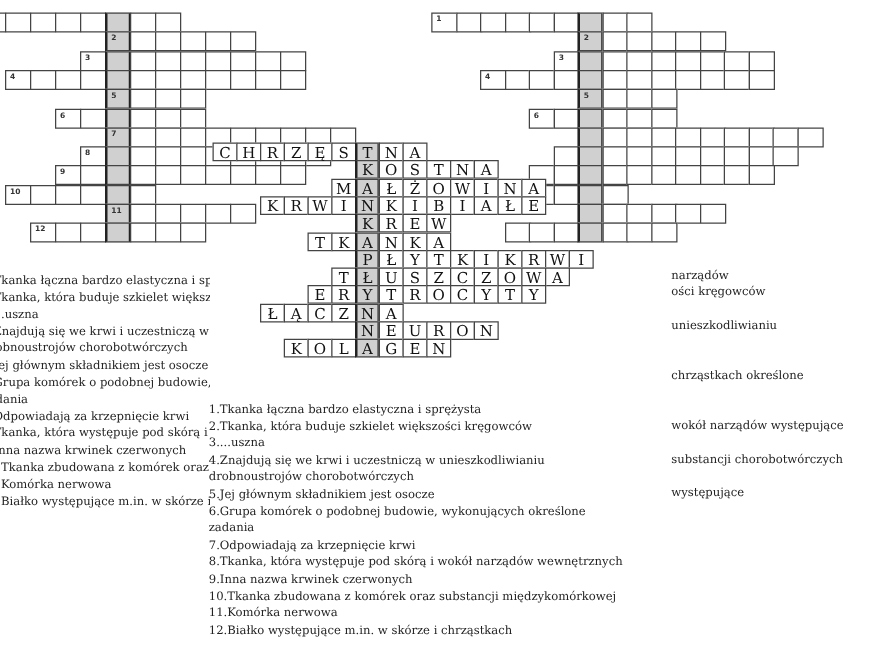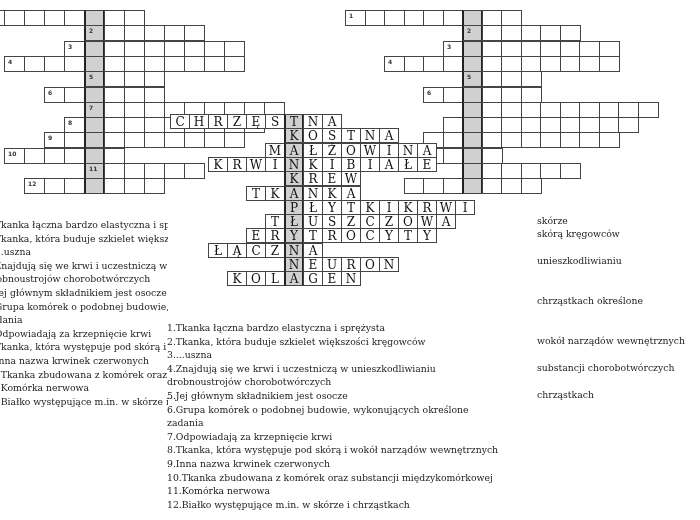--- a/index.html
+++ b/index.html
@@ -262,27 +262,27 @@
       <div>7.Odpowiadają za krzepnięcie krwi</div>
       <div>8.Tkanka, która występuje pod skórą i wokół narządów wewnętrznych</div>
       <div>9.Inna nazwa krwinek czerwonych</div>
       <div>10.Tkanka zbudowana z komórek oraz substancji międzykomórkowej</div>
       <div>11.Komórka nerwowa</div>
       <div>12.Białko występujące m.in. w skórze i chrząstkach</div>
     </div>
 </div>
 
 <div class="layer" id="right-frags" style="left:0;top:0;">
-    <div class="frag" style="left: 537px; top: 215px;">skórze</div>
-    <div class="frag" style="left: 537px; top: 228px;">skórą kręgowców</div>
+    <div class="frag" style="left: 537px; top: 215px;">narządów</div>
+    <div class="frag" style="left: 537px; top: 228px;">ości kręgowców</div>
     <div class="frag" style="left: 537px; top: 255px;">unieszkodliwianiu</div>
     <div class="frag" style="left: 537px; top: 295px;">chrząstkach określone</div>
-    <div class="frag" style="left: 537px; top: 335px;">wokół narządów wewnętrznych</div>
+    <div class="frag" style="left: 537px; top: 335px;">wokół narządów występujące</div>
     <div class="frag" style="left: 537px; top: 362px;">substancji chorobotwórczych</div>
-    <div class="frag" style="left: 537px; top: 389px;">chrząstkach</div>
+    <div class="frag" style="left: 537px; top: 389px;">występujące</div>
   </div>
 
 <div class="layer" id="solved-grid">
     <div class="cell" style="left: 170px; top: 114px; width: 20px; height: 15px;">
       <span class="letter">C</span>
     </div>
     <div class="cell" style="left: 189px; top: 114px; width: 20px; height: 15px;">
       <span class="letter">H</span>
     </div>
     <div class="cell" style="left: 208px; top: 114px; width: 20px; height: 15px;">

